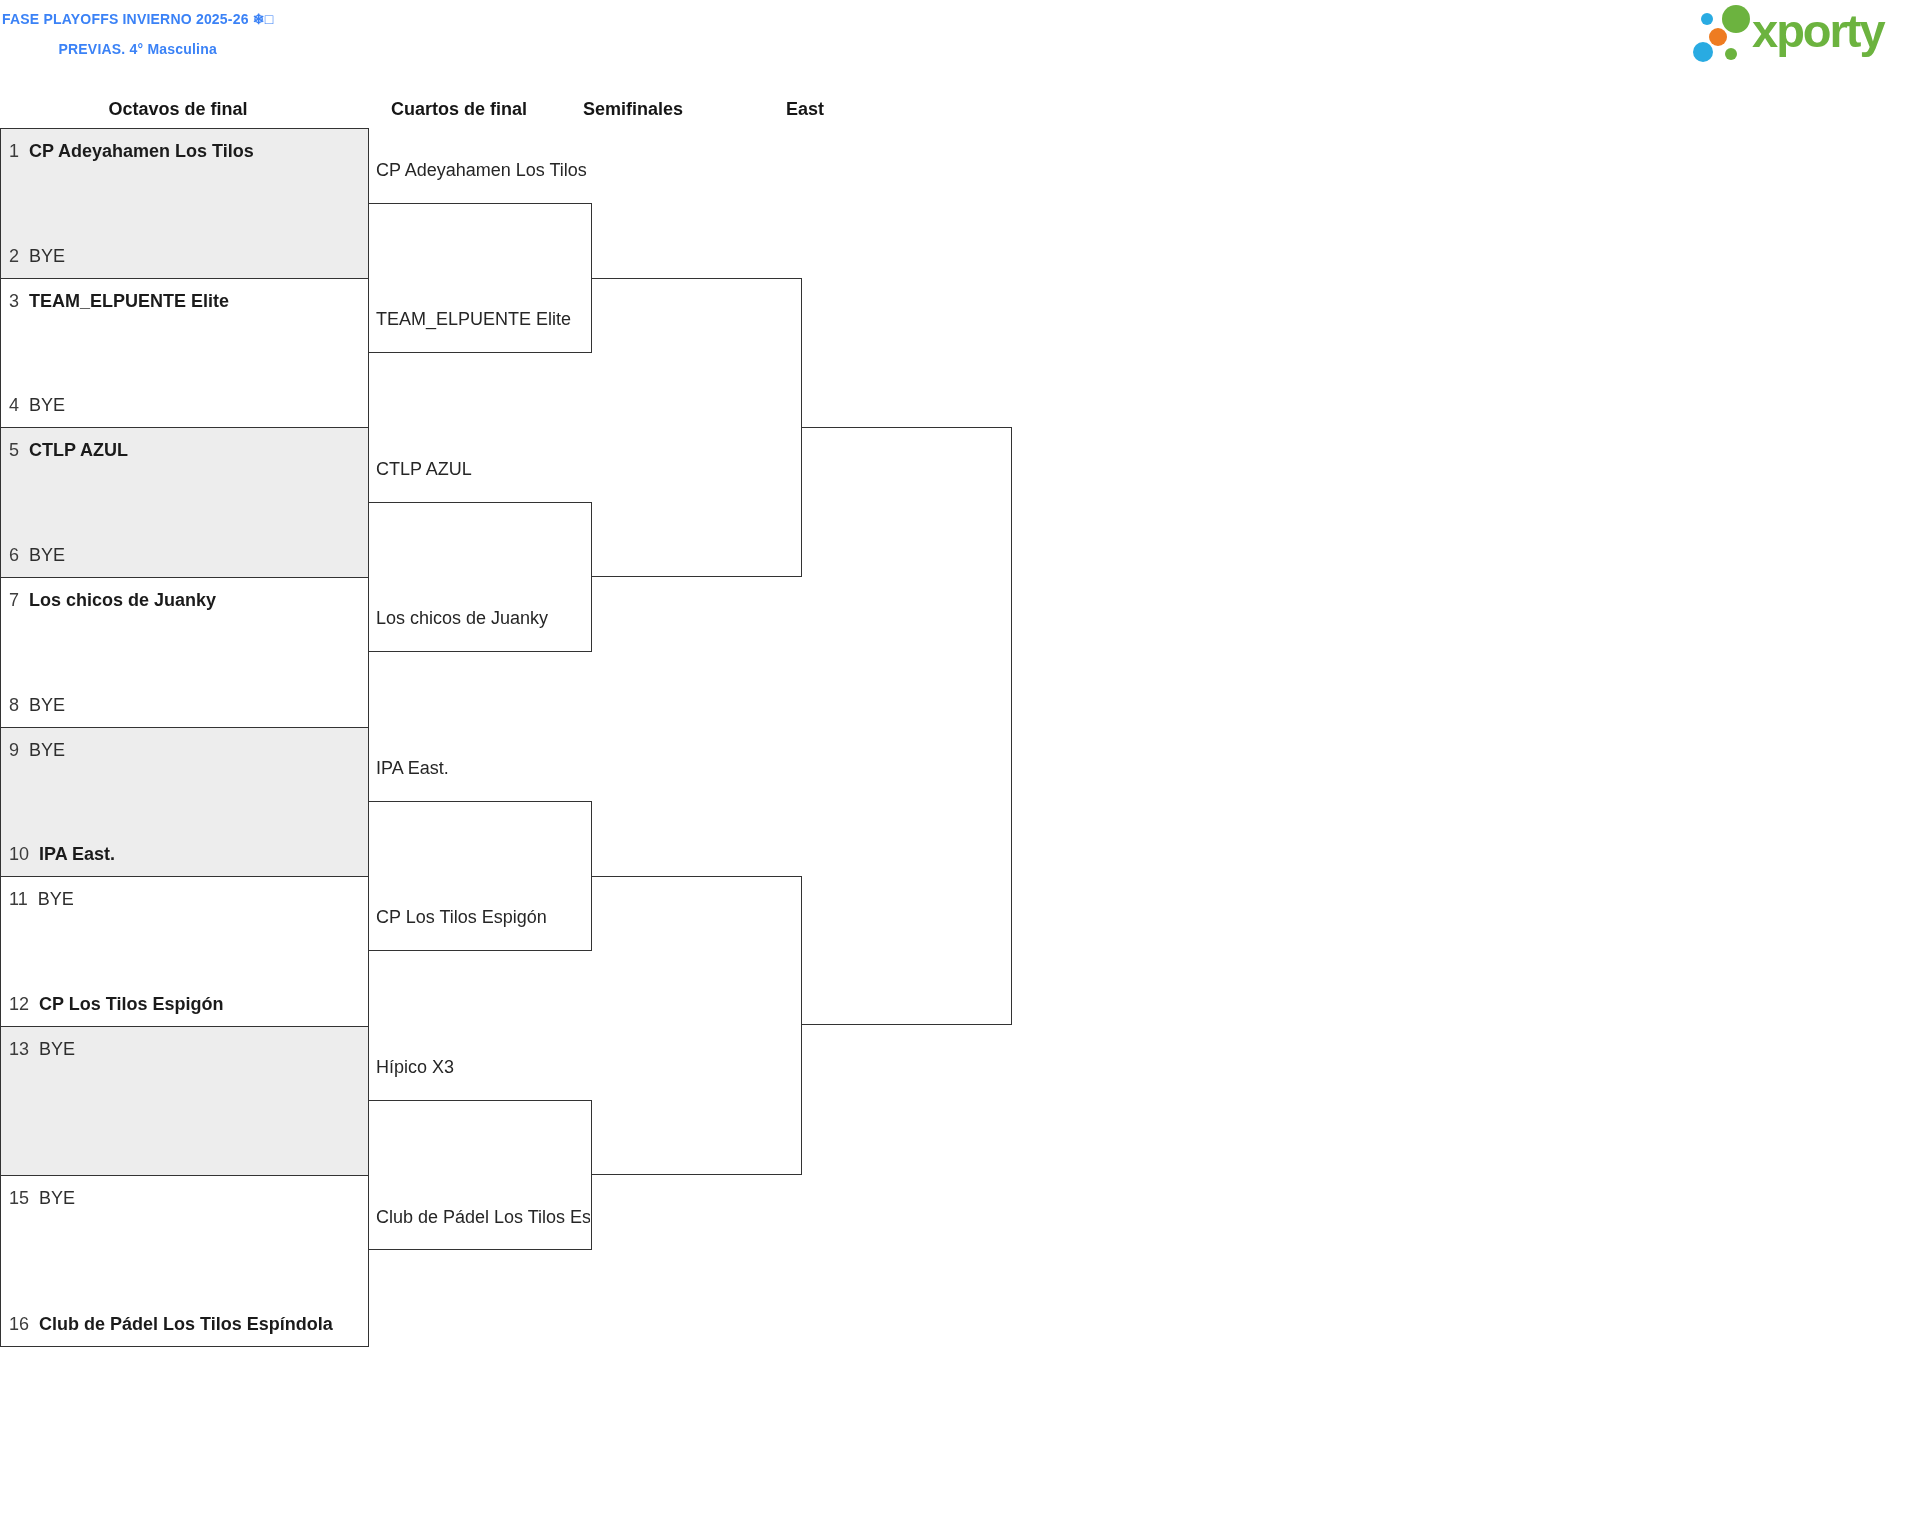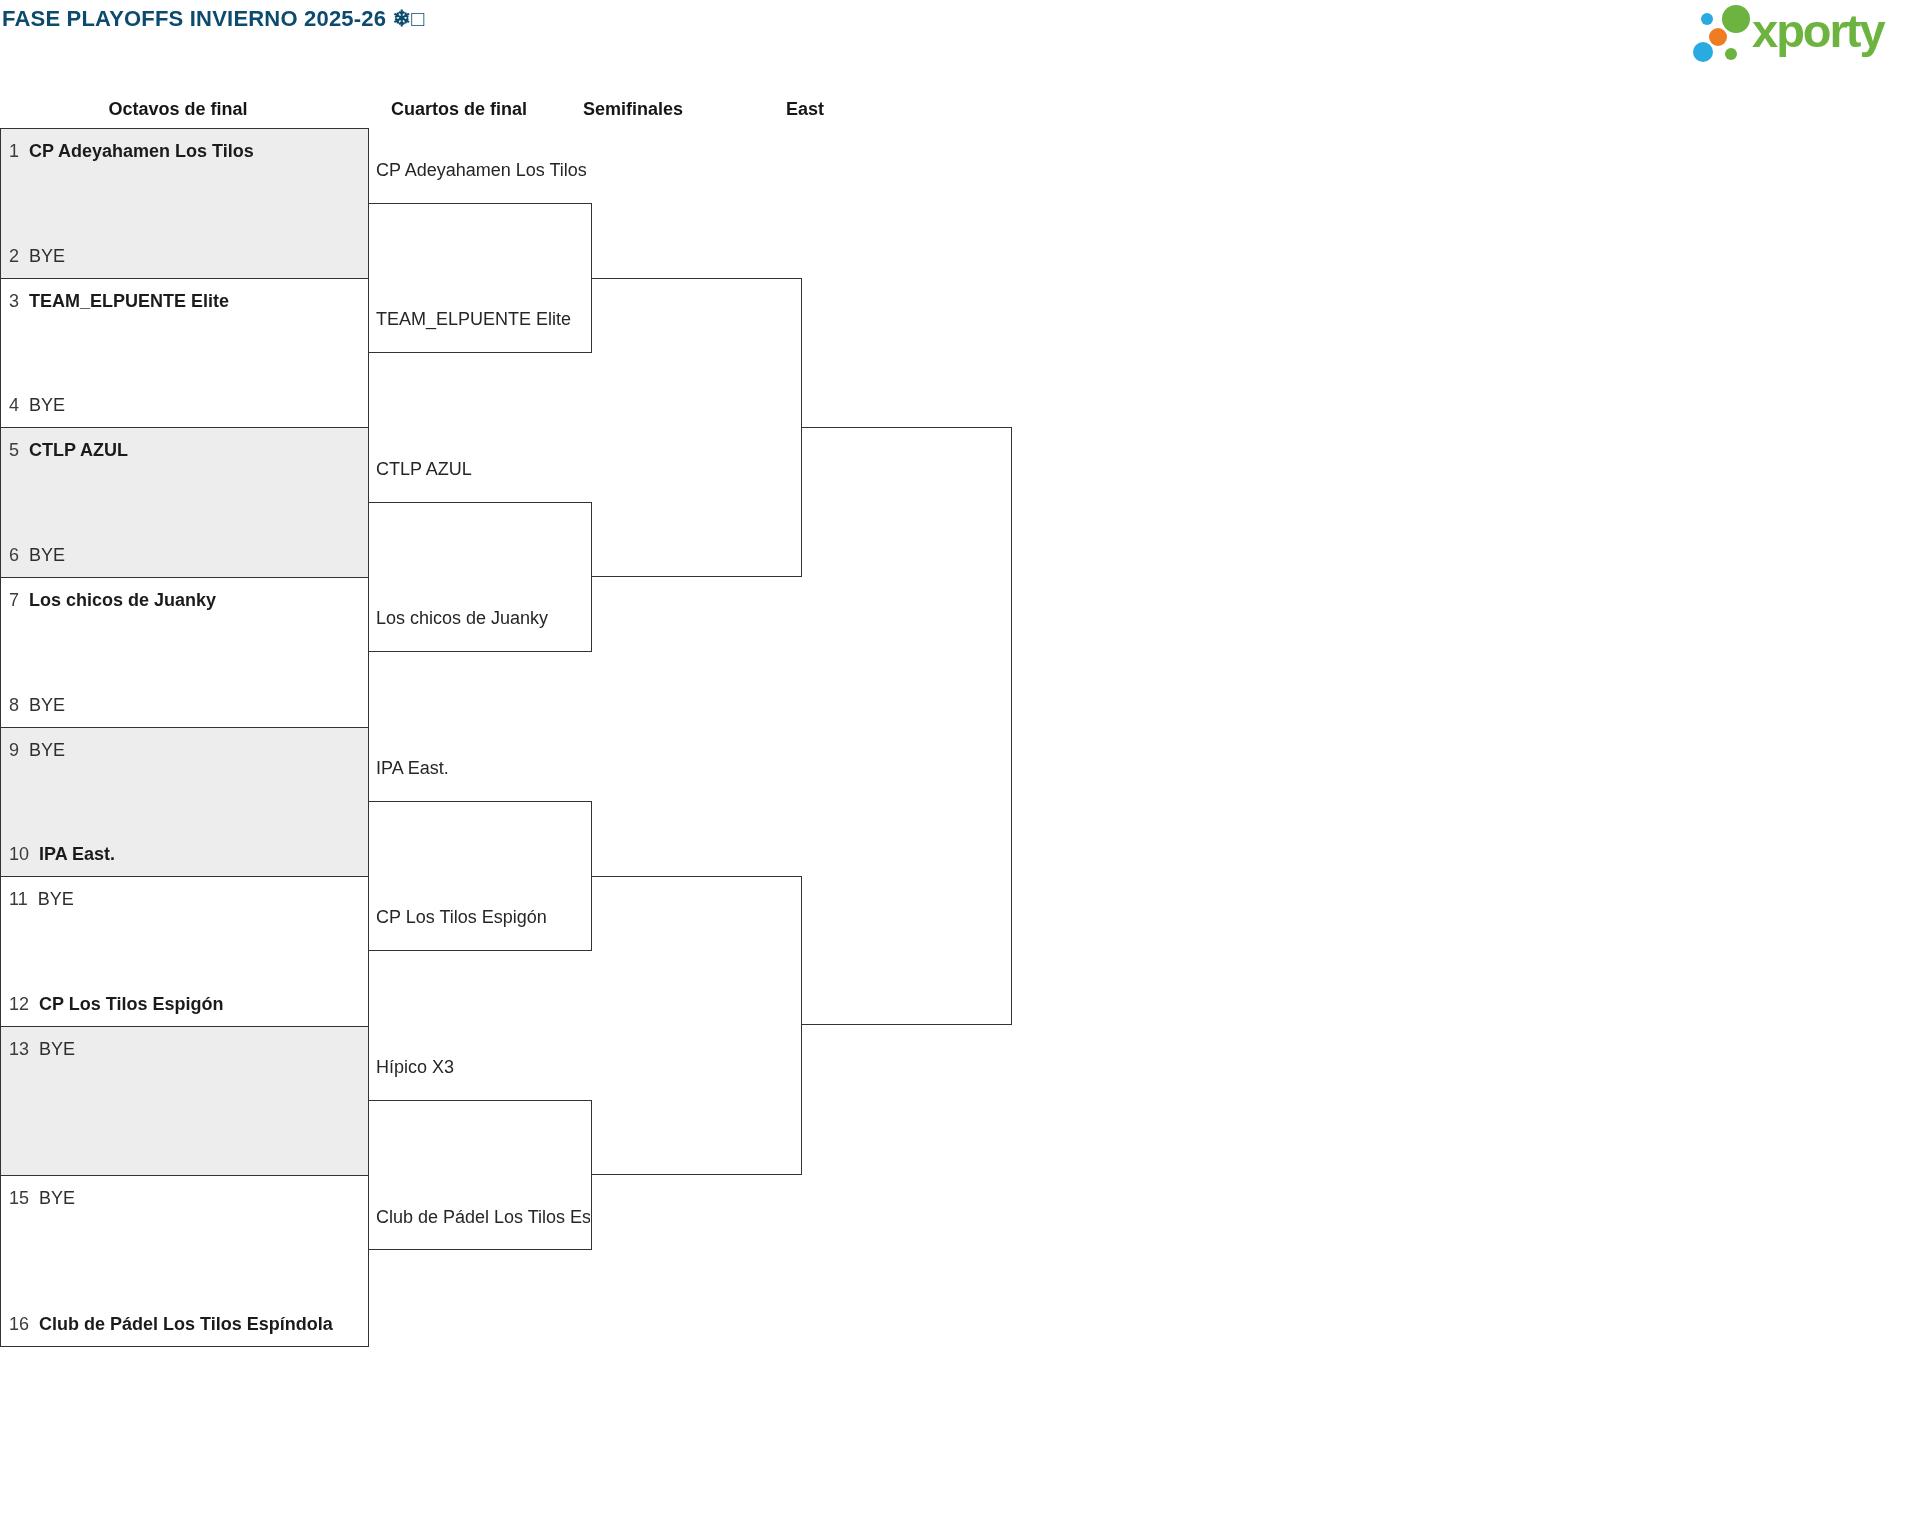--- a/index.html
+++ b/index.html
@@ -1,21 +1,21 @@
 <!DOCTYPE html>
 <html><head>
 <meta charset="utf-8">
 <style>
   html,body{margin:0;padding:0;background:#fff;}
   .page{position:relative;width:1920px;height:1525px;background:#fff;overflow:hidden;
         font-family:"Liberation Sans",sans-serif;color:#1a1a1a;}
 
   
-  .title{position:absolute;left:2px;top:4px;font-size:22px;font-weight:700;
-         line-height:30px;color:#0c4a6e;letter-spacing:.2px;white-space:nowrap;text-align:center;}
+  .title{position:absolute;left:2px;top:4px;font-size:14px;font-weight:700;
+         line-height:30px;color:#3b82f6;letter-spacing:.2px;white-space:nowrap;text-align:center;}
 
   
   .logo{position:absolute;left:1690px;top:0;width:228px;height:70px;}
   .dot{position:absolute;border-radius:50%;}
   .dot.d-blue-sm {left:11px;  top:13px;  width:12px;height:12px;background:#29abe2;}
   .dot.d-green-lg{left:32px;  top:5px;   width:28px;height:28px;background:#6cb33f;}
   .dot.d-orange  {left:19px;  top:28px;  width:18px;height:18px;background:#ee7c21;}
   .dot.d-blue-lg {left:3px;   top:42px;  width:20px;height:20px;background:#29abe2;}
   .dot.d-green-sm{left:35px;  top:48px;  width:12px;height:12px;background:#6cb33f;}
   .logo-text{position:absolute;left:62px;top:3px;font-size:47px;font-weight:700;
@@ -48,20 +48,21 @@
   .qlab{position:absolute;left:376px;width:214px;font-size:18px;font-weight:400;
         color:#262626;line-height:24px;white-space:nowrap;overflow:hidden;}
 </style>
 </head>
 <body>
 
 <div class="page">
 
   <div class="title">
     <div>FASE PLAYOFFS INVIERNO 2025-26 ❄□</div>
+    <div>PREVIAS. 4° Masculina</div>
   </div>
 
   <div class="logo">
     <span class="dot d-blue-sm"></span>
     <span class="dot d-green-lg"></span>
     <span class="dot d-orange"></span>
     <span class="dot d-blue-lg"></span>
     <span class="dot d-green-sm"></span>
     <span class="logo-text">xporty</span>
   </div>

